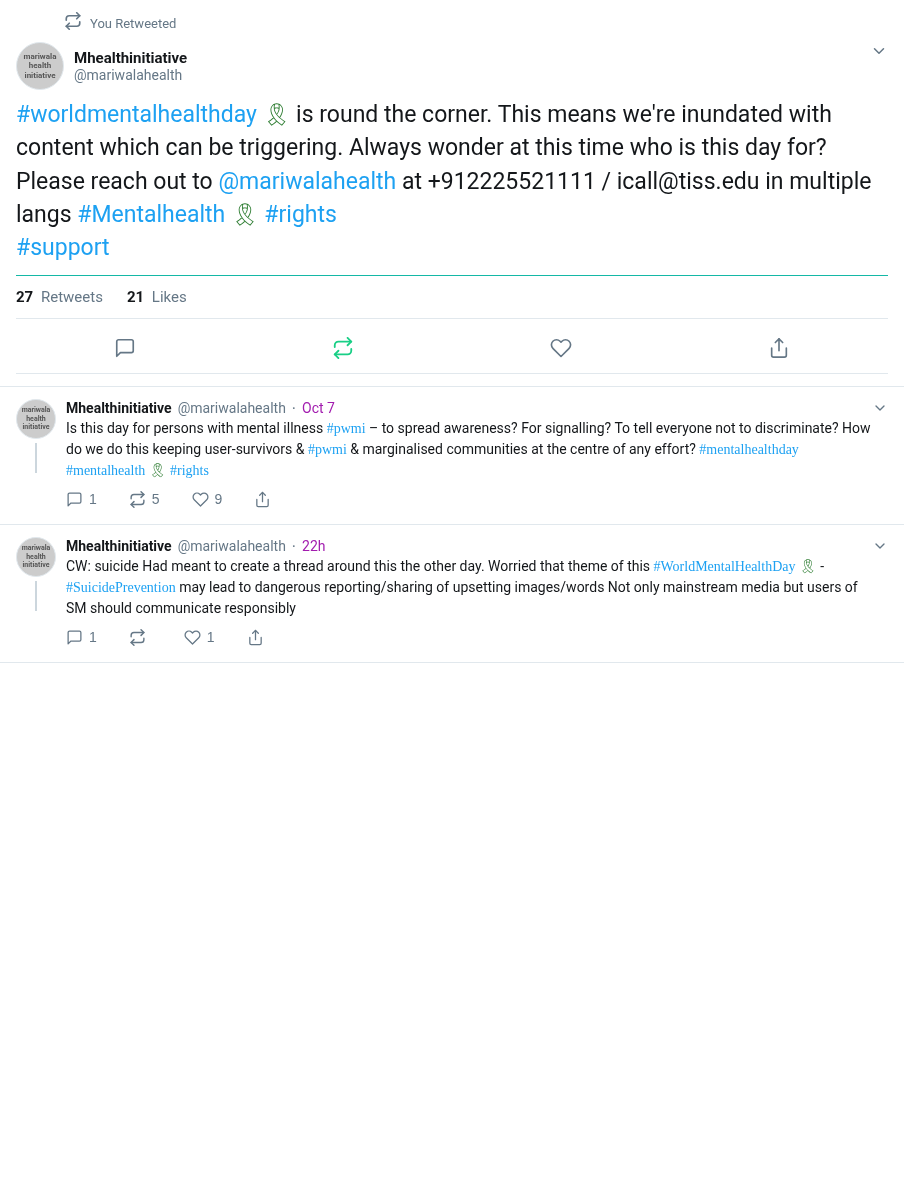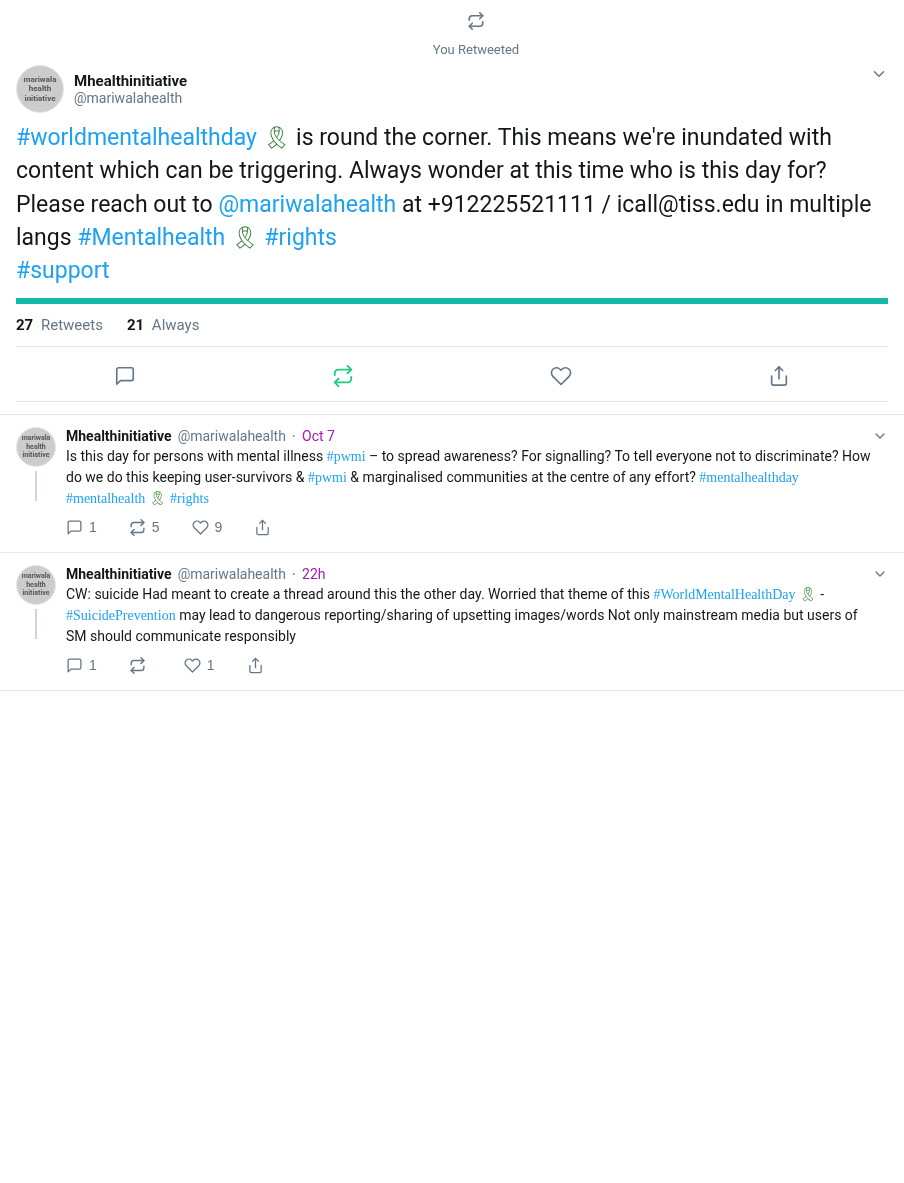--- a/index.html
+++ b/index.html
@@ -17,21 +17,20 @@
     }
 
     .retweet-indicator {
       display: flex;
       align-items: center;
       gap: 8px;
       color: #657786;
       font-size: 13px;
       margin-bottom: 8px;
       margin-left: 48px;
-      flex-direction: column;
     }
 
     .tweet-header {
       display: flex;
       align-items: flex-start;
       justify-content: space-between;
       margin-bottom: 8px;
     }
 
     .tweet-header-left {
@@ -100,21 +99,21 @@
 
     .tweet-meta .source-link {
       color: #1da1f2;
       text-decoration: none;
     }
 
     .tweet-stats {
       display: flex;
       gap: 24px;
       padding: 12px 0;
-      border-top: 6px solid #14b8a6;
+      border-top: 1px solid #14b8a6;
       border-bottom: 1px solid #e1e8ed;
       font-size: 15px;
       margin-bottom: 4px;
     }
 
     .stat-count {
       font-weight: bold;
     }
 
     .stat-label {
@@ -316,21 +315,21 @@
   </div>
 
 
   <div class="tweet-stats">
     <div>
       <span class="stat-count">27</span>
       <span class="stat-label">Retweets</span>
     </div>
     <div>
       <span class="stat-count">21</span>
-      <span class="stat-label">Always</span>
+      <span class="stat-label">Likes</span>
     </div>
   </div>
 
   <div class="tweet-actions">
     <button class="action-btn">
       <svg width="22" height="22" viewBox="0 0 24 24" fill="none" stroke="#657786" stroke-width="1.8" stroke-linecap="round" stroke-linejoin="round">
         <path d="M21 15a2 2 0 01-2 2H7l-4 4V5a2 2 0 012-2h14a2 2 0 012 2z"></path>
       </svg>
     </button>
     <button class="action-btn">

